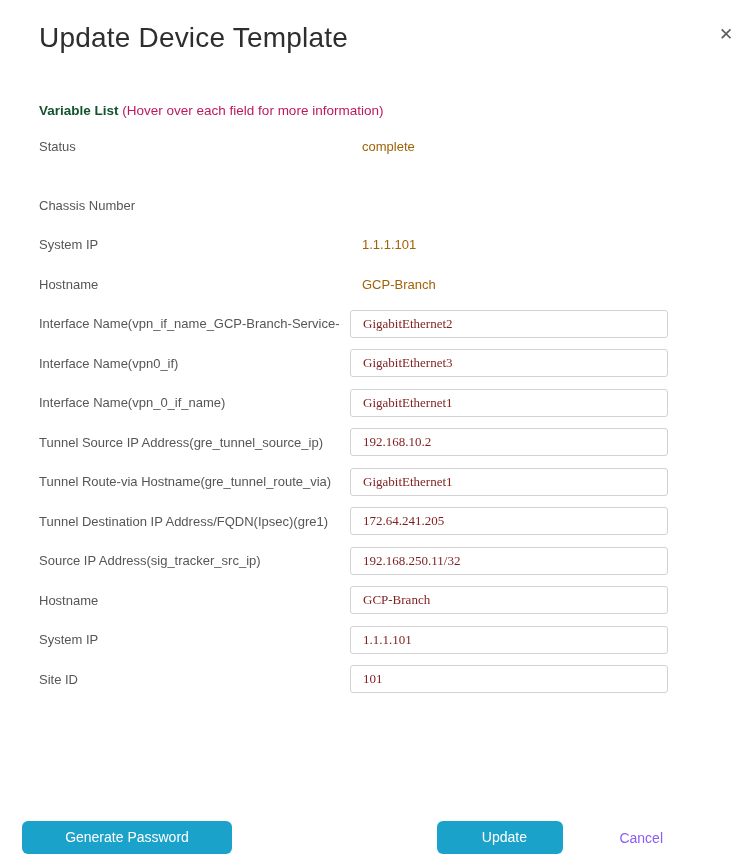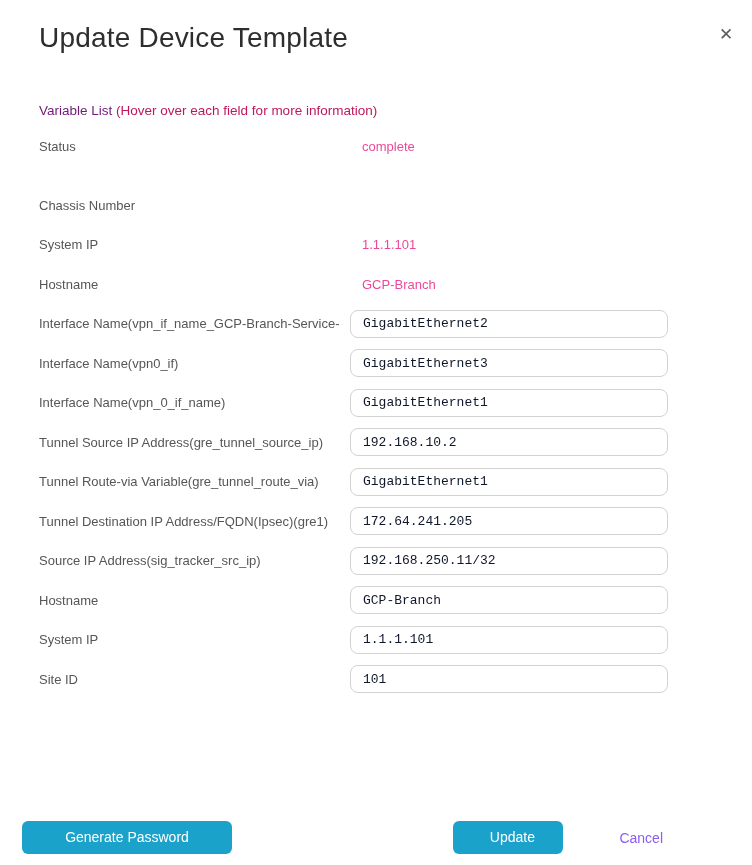--- a/index.html
+++ b/index.html
@@ -42,21 +42,21 @@
     color: #2e2e2e;
     letter-spacing: 0.2px;
     line-height: 33px;
   }
   .section-head {
     margin-top: 48px;
     font-size: 13.5px;
     color: #4a4a4a;
     line-height: 17px;
   }
-  .section-head .head-bold { font-weight: normal; color: #701a75; }
+  .section-head .head-bold { font-weight: bold; color: #14532d; }
   .section-head .head-hint { font-weight: 400; color: #be185d; }
   .rows { margin-top: 8px; }
   .form-row {
     display: flex;
     align-items: center;
     height: 39.5px;
   }
   .form-row.gap-before { margin-top: 19px; align-items: center; }
   .field-label {
     flex: 0 0 311px;
@@ -64,32 +64,32 @@
     font-size: 13px;
     color: #565656;
     white-space: nowrap;
     overflow: hidden;
   }
   .field-value-col { flex: 1; min-width: 0; }
   .static-value {
     display: block;
     padding-left: 12px;
     font-size: 13px;
-    color: #ec4899;
+    color: #a16207;
   }
   .text-input {
     display: block;
     width: 100%;
     height: 28px;
     border: 1px solid #d2d2d2;
-    border-radius: 8px;
+    border-radius: 3px;
     padding: 0 12px;
-    font-family: Liberation Mono, monospace;
+    font-family: Liberation Serif, serif;
     font-size: 13px;
-    color: #0f172a;
+    color: #7f1d1d;
     background: #fff;
     outline: none;
   }
   .footer {
     position: absolute;
     left: 0;
     right: 0;
     top: 800px;
     padding-left: 22px;
     padding-right: 89px;
@@ -103,21 +103,21 @@
     border-radius: 6px;
     background: #1ba2ca;
     color: #ffffff;
     font-family: "Liberation Sans", "DejaVu Sans", sans-serif;
     font-size: 14px;
     cursor: pointer;
     line-height: 33px;
     text-align: center;
   }
   .btn-generate { width: 210px; }
-  .btn-update { width: 110px; padding-left: 8px; }
+  .btn-update { width: 126px; padding-left: 8px; }
   .footer-right {
     display: flex;
     align-items: center;
     gap: 56px;
   }
   .cancel-link {
     font-size: 14px;
     color: #8b5cf6;
     cursor: pointer;
   }
@@ -190,21 +190,21 @@
 
 
       <div class="form-row">
         <div class="field-label">Tunnel Source IP Address(gre_tunnel_source_ip)</div>
         <div class="field-value-col">
             <input class="text-input" type="text" value="192.168.10.2" style="">
           </div>
       </div>
 
       <div class="form-row">
-        <div class="field-label">Tunnel Route-via Variable(gre_tunnel_route_via)</div>
+        <div class="field-label">Tunnel Route-via Hostname(gre_tunnel_route_via)</div>
         <div class="field-value-col">
             <input class="text-input" type="text" value="GigabitEthernet1" style="">
           </div>
       </div>
 
       <div class="form-row">
         <div class="field-label">Tunnel Destination IP Address/FQDN(Ipsec)(gre1)</div>
         <div class="field-value-col">
             <input class="text-input" type="text" value="172.64.241.205" style="">
           </div>

